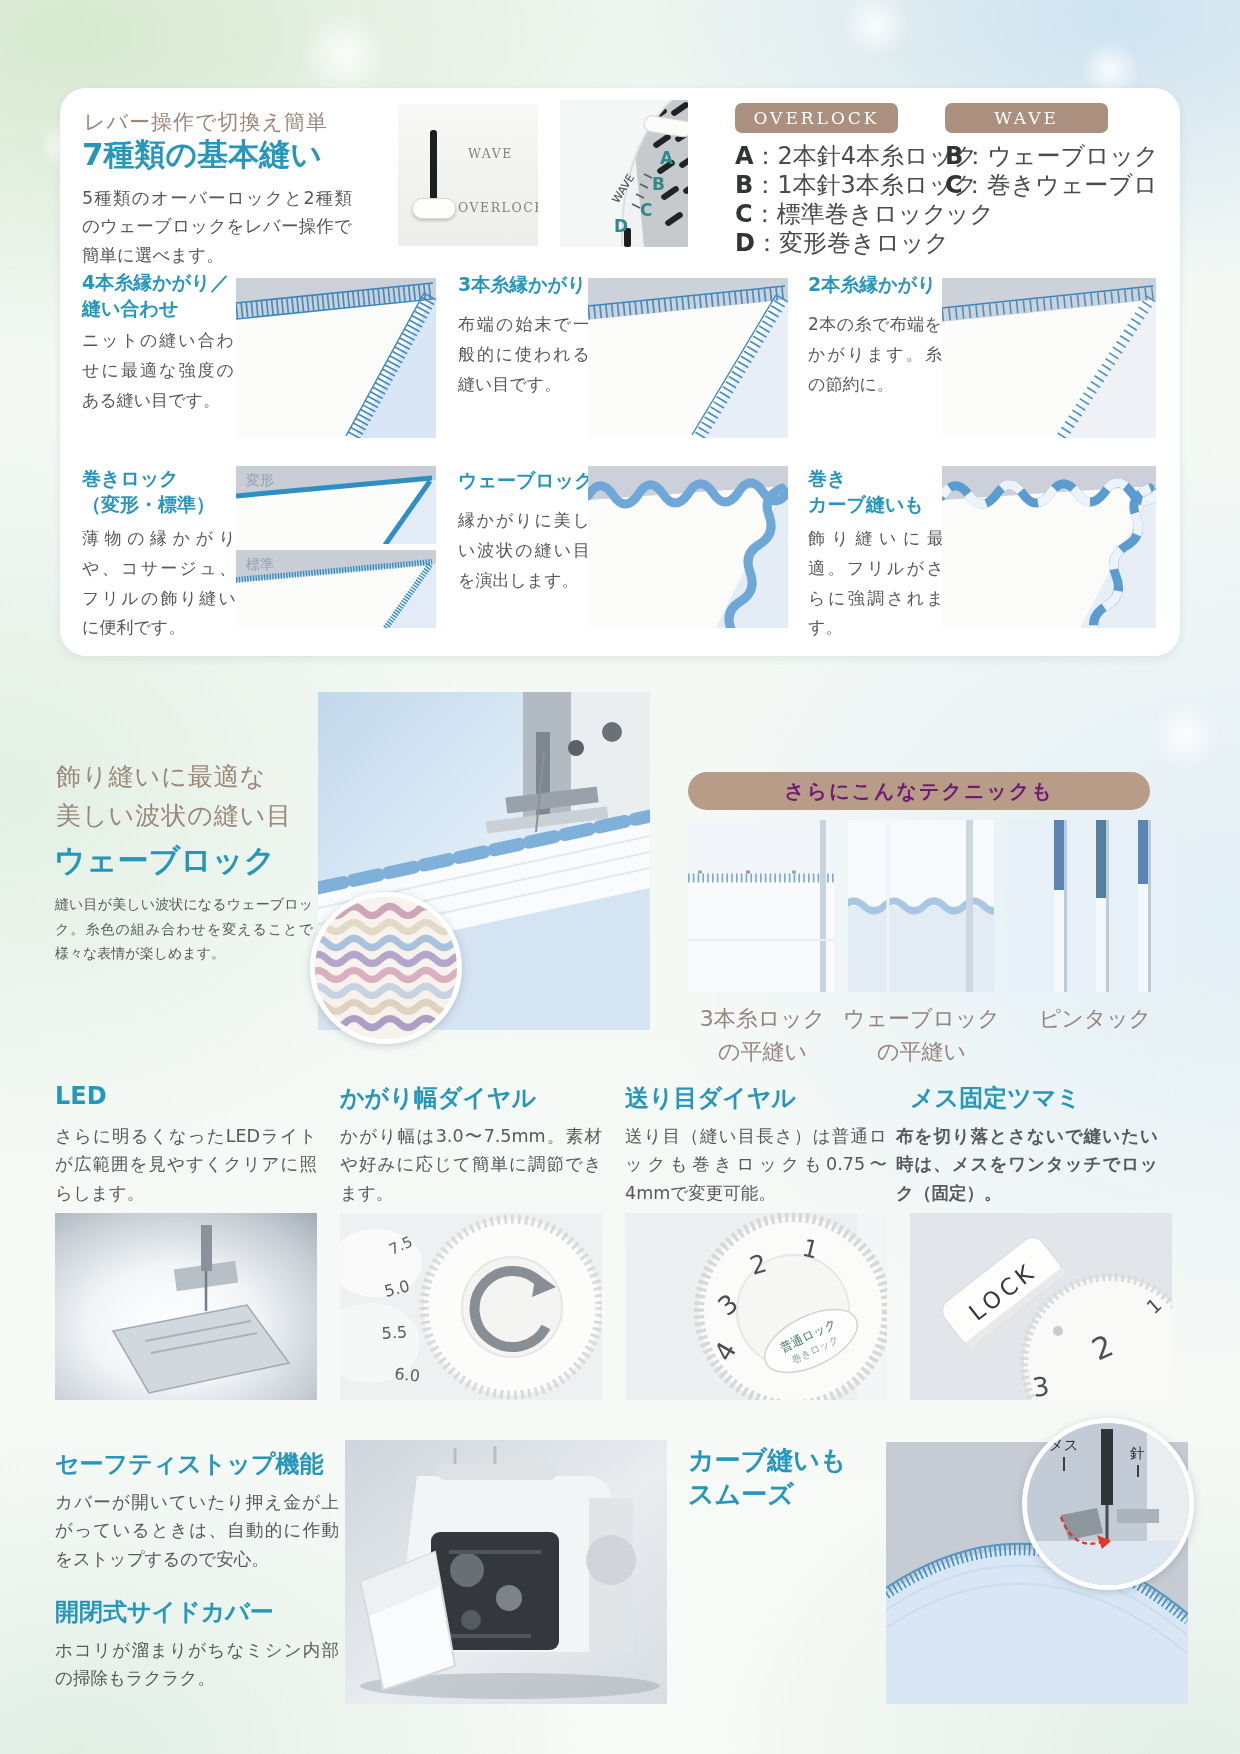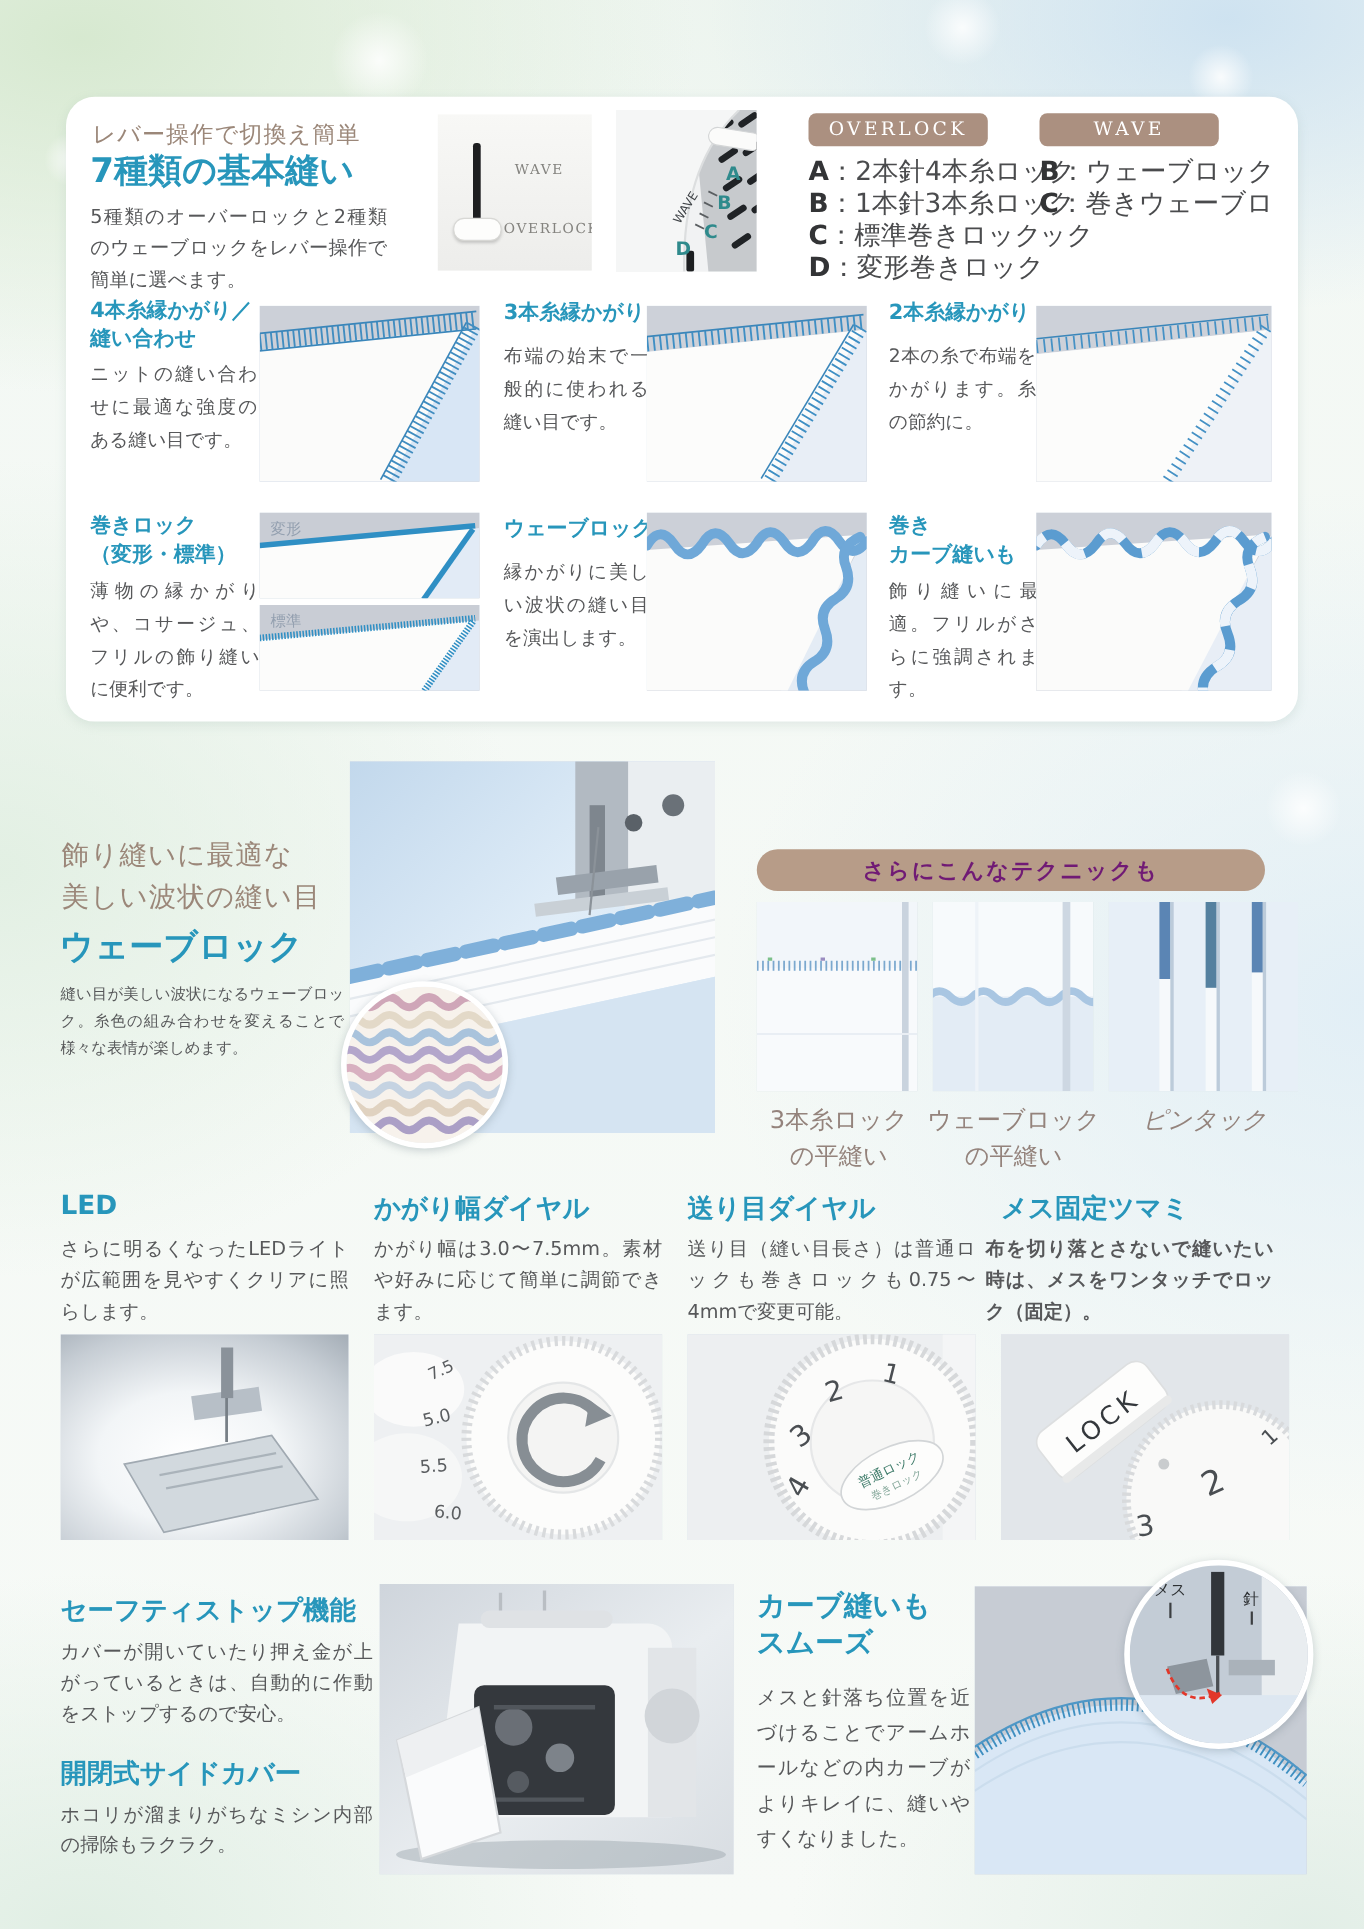--- a/index.html
+++ b/index.html
@@ -295,21 +295,21 @@
       <rect x="130" y="0" width="10" height="172" fill="#f6f9fb"></rect>
         <rect x="130" y="0" width="10" height="64" fill="#5b85b4"></rect>
         <rect x="140" y="0" width="3" height="172" fill="#bccbda"></rect>
     </svg>
   </div>
 
   <div class="abs caption" style="left:660px;top:1002px;width:205px;">3本糸ロック
 の平縫い</div>
   <div class="abs caption" style="left:824px;top:1002px;width:195px;">ウェーブロック
 の平縫い</div>
-  <div class="abs caption" style="left:1000px;top:1002px;width:190px;font-style:italic;">ピンタック</div>
+  <div class="abs caption" style="left:1000px;top:1002px;width:190px;">ピンタック</div>
 
   <div class="abs feat-title" style="left:55px;top:1082px;">LED</div>
   <div class="abs feat-body" style="left:55px;top:1122px;width:262px;">さらに明るくなったLEDライトが広範囲を見やすくクリアに照らします。</div>
   <div class="abs feat-title" style="left:340px;top:1082px;">かがり幅ダイヤル</div>
   <div class="abs feat-body" style="left:340px;top:1122px;width:262px;">かがり幅は3.0〜7.5mm。素材や好みに応じて簡単に調節できます。</div>
   <div class="abs feat-title" style="left:625px;top:1082px;">送り目ダイヤル</div>
   <div class="abs feat-body" style="left:625px;top:1122px;width:262px;">送り目（縫い目長さ）は普通ロックも巻きロックも0.75〜4mmで変更可能。</div>
   <div class="abs feat-title" style="left:910px;top:1082px;">メス固定ツマミ</div>
   <div class="abs feat-body" style="left:896px;top:1122px;width:262px;font-weight:bold;">布を切り落とさないで縫いたい時は、メスをワンタッチでロック（固定）。</div>
 
@@ -414,21 +414,20 @@
       <circle cx="126" cy="180" r="10" fill="#565b61"></circle>
       <line x1="104" y1="112" x2="196" y2="112" stroke="#51565c" stroke-width="4"></line>
       <line x1="104" y1="196" x2="186" y2="196" stroke="#51565c" stroke-width="4"></line>
       <polygon points="16,142 90,112 110,226 38,250" fill="#fafbfc" stroke="#d6d9dc" stroke-width="2"></polygon>
       <polygon points="16,142 90,112 96,146 24,176" fill="#eef0f2"></polygon>
     </svg>
   </div>
 
   <div class="abs teal pre" style="left:688px;top:1444px;font-size:26px;line-height:1.3;">カーブ縫いも
 スムーズ</div>
-  <div class="abs feat-body" style="left:688px;top:1528px;width:194px;font-size:18px;line-height:1.78;">メスと針落ち位置を近づけることでアームホールなどの内カーブがよりキレイに、縫いやすくなりました。</div>
 
   <div class="abs photo" style="left:886px;top:1442px;width:302px;height:262px;">
     <svg viewBox="0 0 302 262" preserveAspectRatio="none">
       <rect width="302" height="262" fill="#c7ccd4"></rect>
       <path d="M0,152 Q150,52 302,178 L302,262 L0,262 Z" fill="#d9e7f5"></path>
       <path d="M0,168 Q150,68 302,194" stroke="#cbdded" stroke-width="2" fill="none"></path>
       <path d="M0,186 Q150,86 302,212" stroke="#cbdded" stroke-width="2" fill="none"></path>
       <path d="M0,152 Q150,52 302,178" stroke="#3f8fc0" stroke-width="11" stroke-dasharray="1.7 3.2" fill="none"></path>
       <path d="M0,146 Q150,46 302,172" stroke="#4f97c6" stroke-width="2" fill="none"></path>
     </svg>

